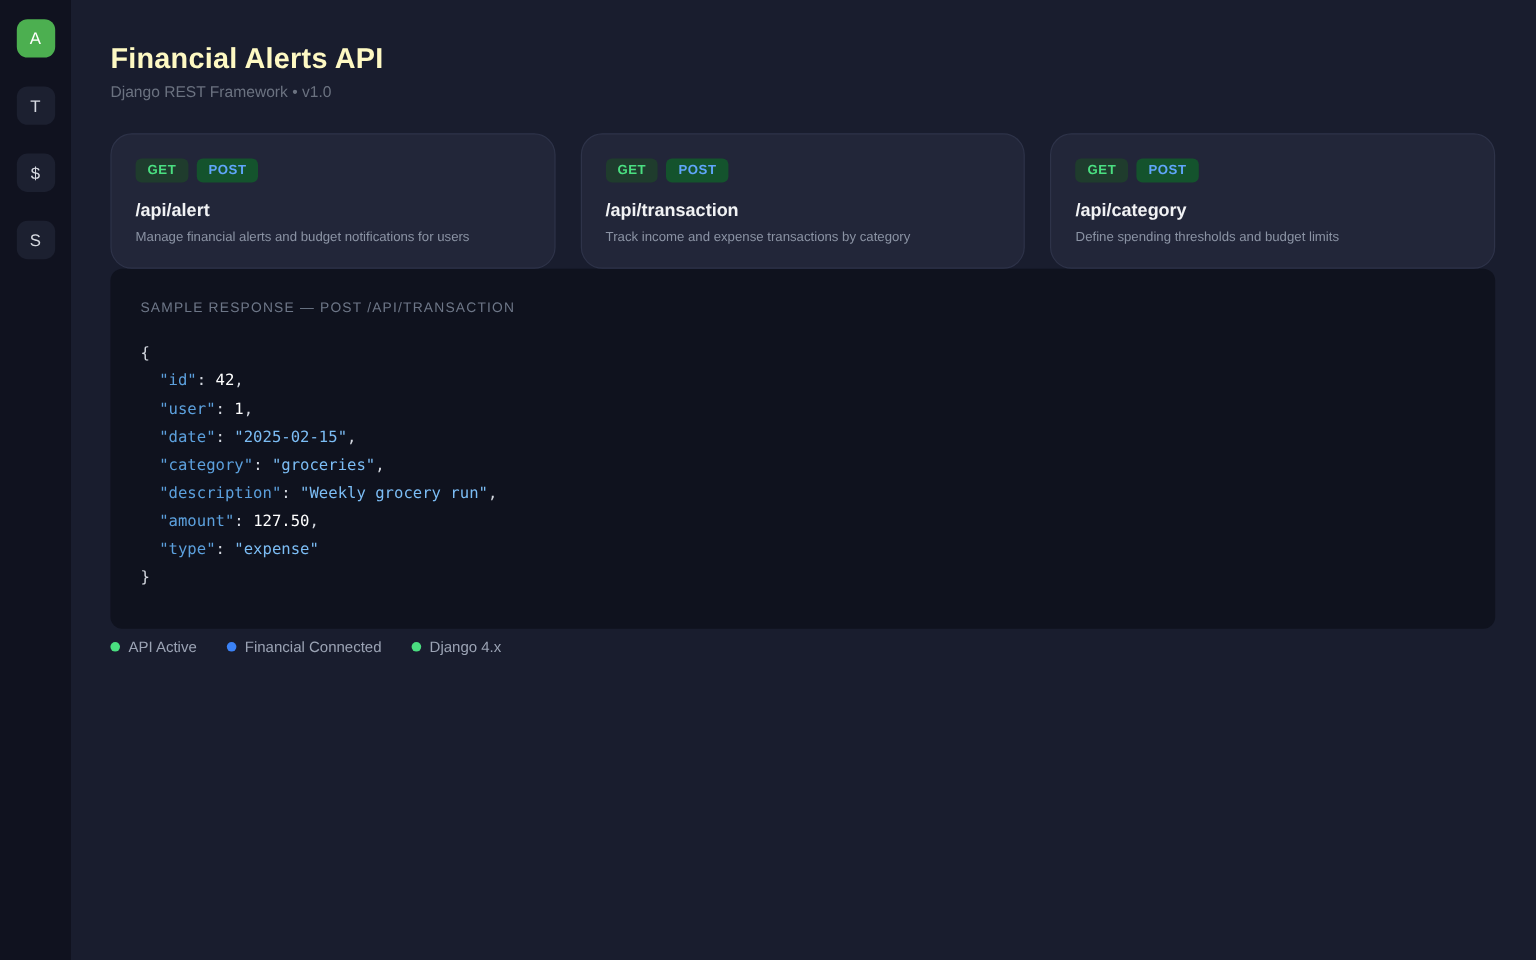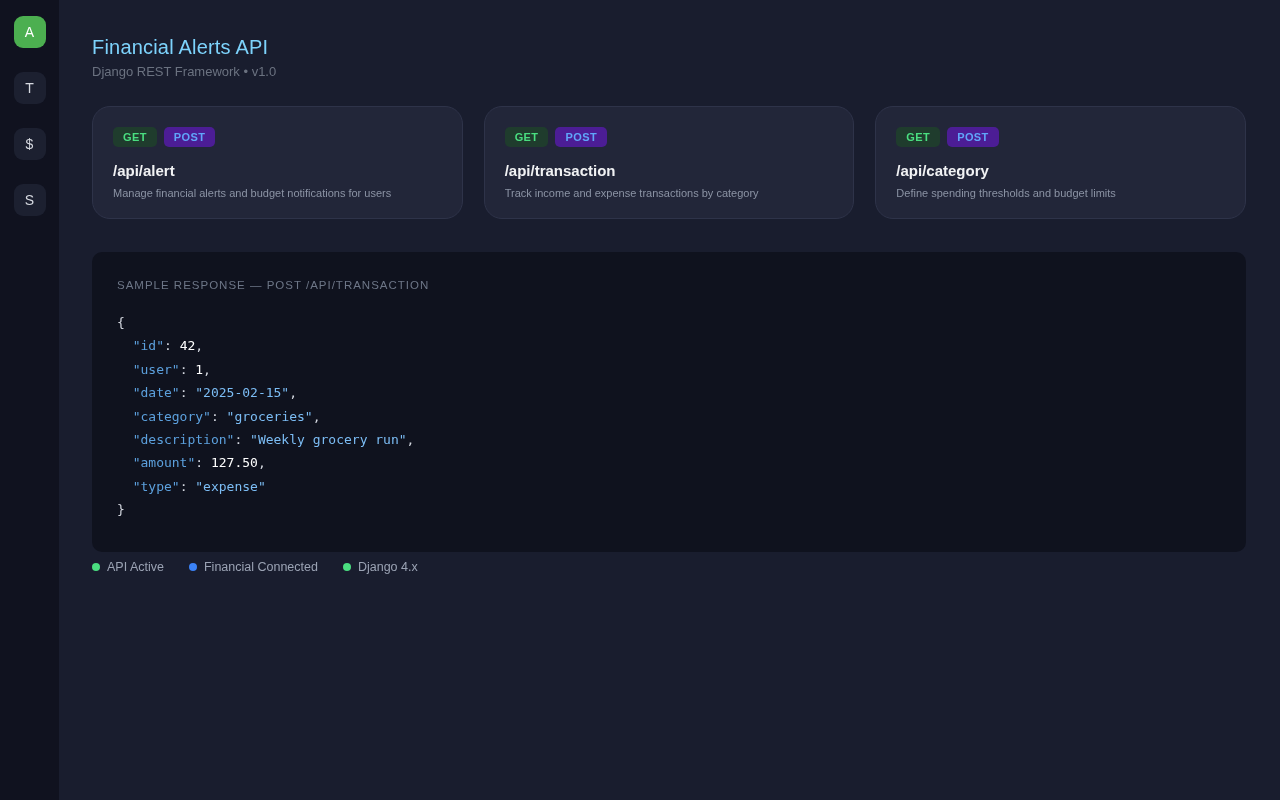--- a/index.html
+++ b/index.html
@@ -38,23 +38,23 @@
     background: #4caf50;
     color: #ffffff;
   }
 
   
   .main {
     margin-left: 59px;
     padding: 36px 34px 0 33px;
   }
   .page-title {
-    font-size: 20px;
-    font-weight: 400;
-    color: #7dd3fc;
+    font-size: 24px;
+    font-weight: 700;
+    color: #fef9c3;
     letter-spacing: 0.2px;
   }
   .page-subtitle {
     margin-top: 5px;
     font-size: 13px;
     color: #6b7280;
   }
 
   
   .cards {
@@ -72,36 +72,35 @@
   }
   .badge-row { display: flex; gap: 7px; }
   .badge {
     font-size: 11px;
     font-weight: 700;
     letter-spacing: 0.4px;
     padding: 4px 10px;
     border-radius: 5px;
   }
   .badge[data-method="GET"]  { background: #1f3c2d; color: #4ade80; }
-  .badge[data-method="POST"] { background: #4c1d95; color: #60a5fa; }
+  .badge[data-method="POST"] { background: #14532d; color: #60a5fa; }
   .endpoint-path {
     margin-top: 15px;
     font-size: 15px;
     font-weight: 700;
     color: #f1f2f4;
   }
   .endpoint-desc {
     margin-top: 8px;
     font-size: 11px;
     color: #8b93a4;
   }
 
   
   .code-panel {
-    margin-top: 33px;
     background: #0f121e;
     border-radius: 10px;
     padding: 27px 39px 30px 25px;
   }
   .code-header {
     font-size: 11.5px;
     letter-spacing: 1px;
     color: #6d7687;
     text-transform: uppercase;
   }

